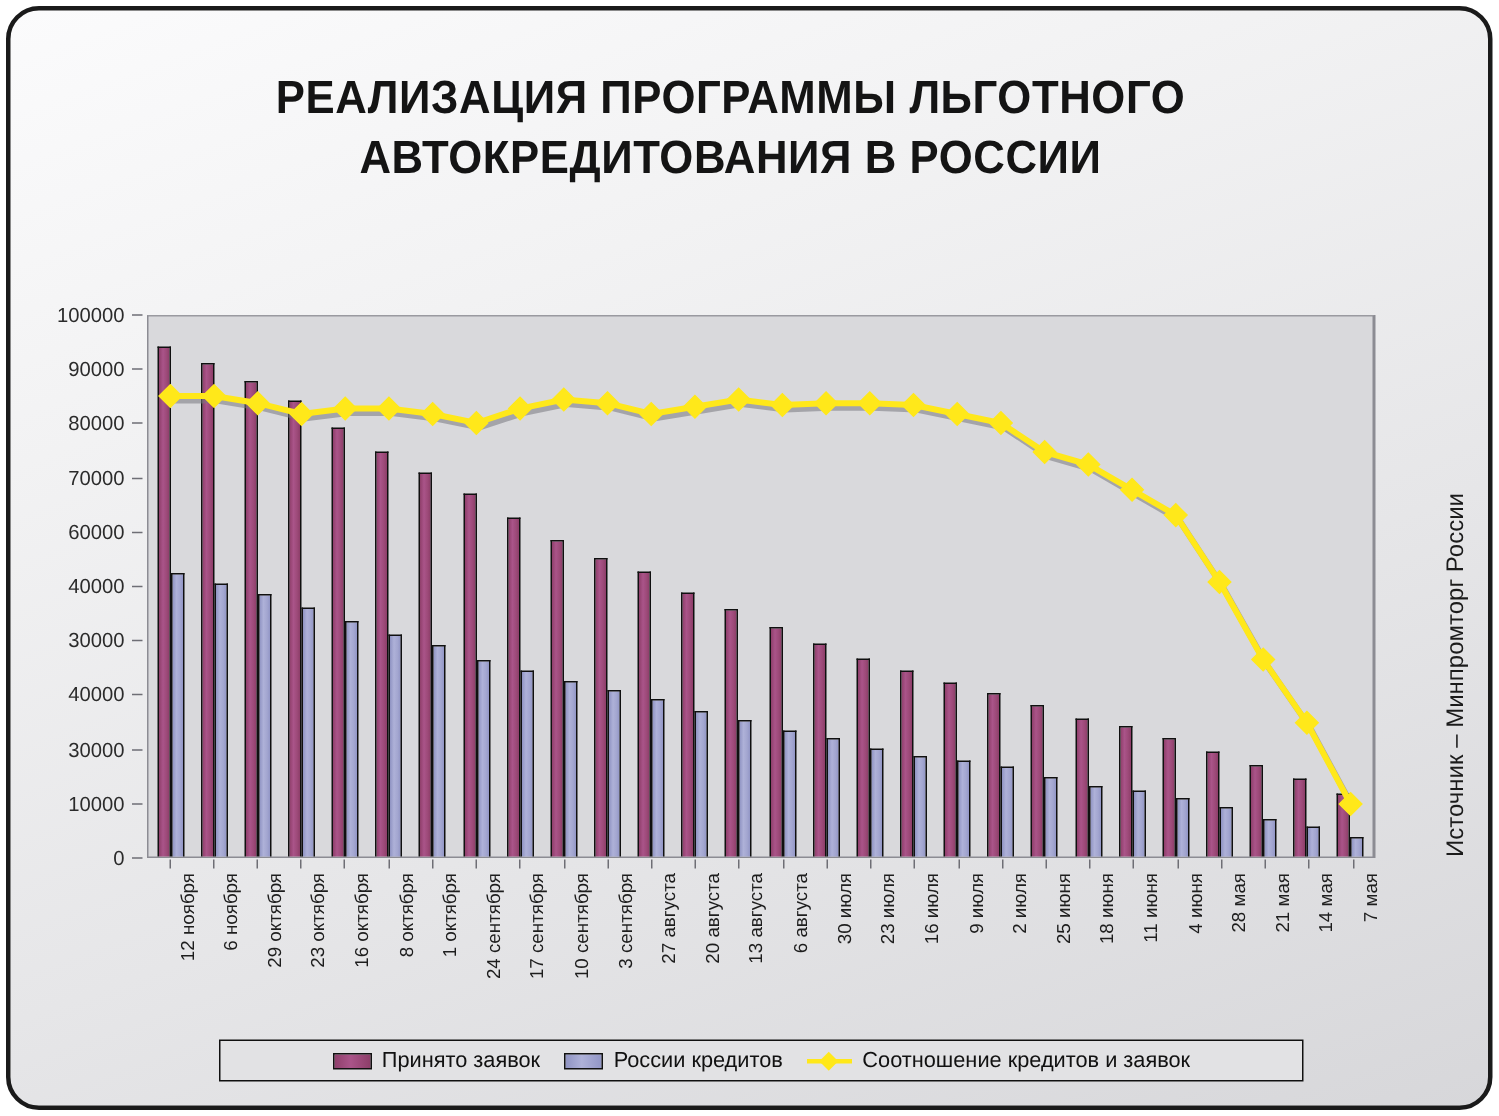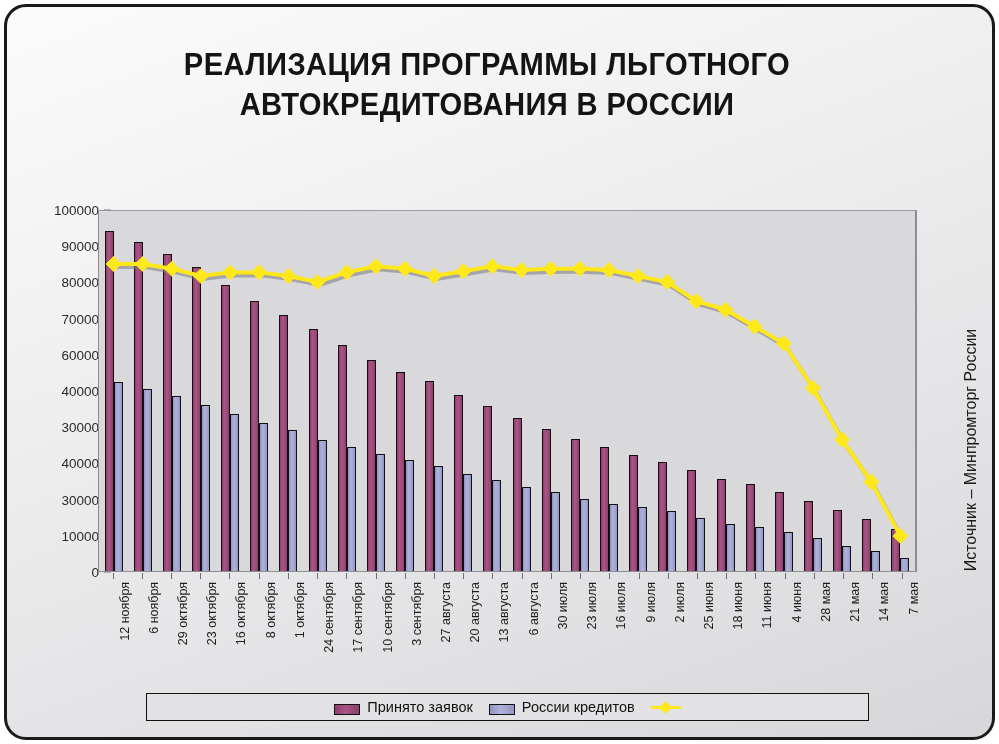--- a/index.html
+++ b/index.html
@@ -65,21 +65,21 @@
   .bar.b { background: linear-gradient(90deg,#8f93c2 0%, #aeb1d8 38%, #a3a6d0 72%, #9296c6 100%); }
 
   
   #lineLayer {
     position: absolute; inset: 0;
     pointer-events: none;
   }
 
   
   #yleft {
-    position: absolute; left: 16px; top: 203px;
+    position: absolute; left: 0px; top: 203px;
     width: 88px; height: 362px;
   }
   #yright {
     position: absolute; left: 909px; top: 203px;
     width: 60px; height: 362px;
   }
   .ytick {
     position: absolute;
     font-size: 13.5px; color: #2b2b2b;
     white-space: nowrap;
@@ -128,21 +128,21 @@
     width: 723px; height: 28px;
     background: #e2e2e4;
     border: 1.5px solid #101010;
     display: flex;
     align-items: center;
     justify-content: center;
     gap: 16px;
     font-size: 14.5px;
     color: #111;
   }
-  .lgitem { display: flex; align-items: flex-end; gap: 7px; white-space: nowrap; }
+  .lgitem { display: flex; align-items: center; gap: 7px; white-space: nowrap; }
   .swatch {
     width: 26px; height: 11px;
     border: 1.6px solid #101010;
   }
   .swatch.a { background: linear-gradient(90deg,#8f3f6b,#aa5489 45%,#8d3e69); }
   .swatch.b { background: linear-gradient(90deg,#8f93c2,#aeb1d8 45%,#9296c6); }
   .lgline { position: relative; width: 30px; height: 12px; }
   .lgline::before {
     content:""; position:absolute; top:5px; left:0; width:30px; height:3px;
     background:#ffe81a;
@@ -472,20 +472,21 @@
       <div class="lgitem">
         <span class="swatch a"></span>
         <span>Принято заявок</span>
       </div>
       <div class="lgitem">
         <span class="swatch b"></span>
         <span>России кредитов</span>
       </div>
       <div class="lgitem">
         <span class="lgline"></span>
+        <span>Соотношение кредитов и заявок</span>
       </div>
     </div>
 
   <div id="source">
     <span>Источник – Минпромторг России</span>
   </div>
 
 </div>
 
 </body></html>

